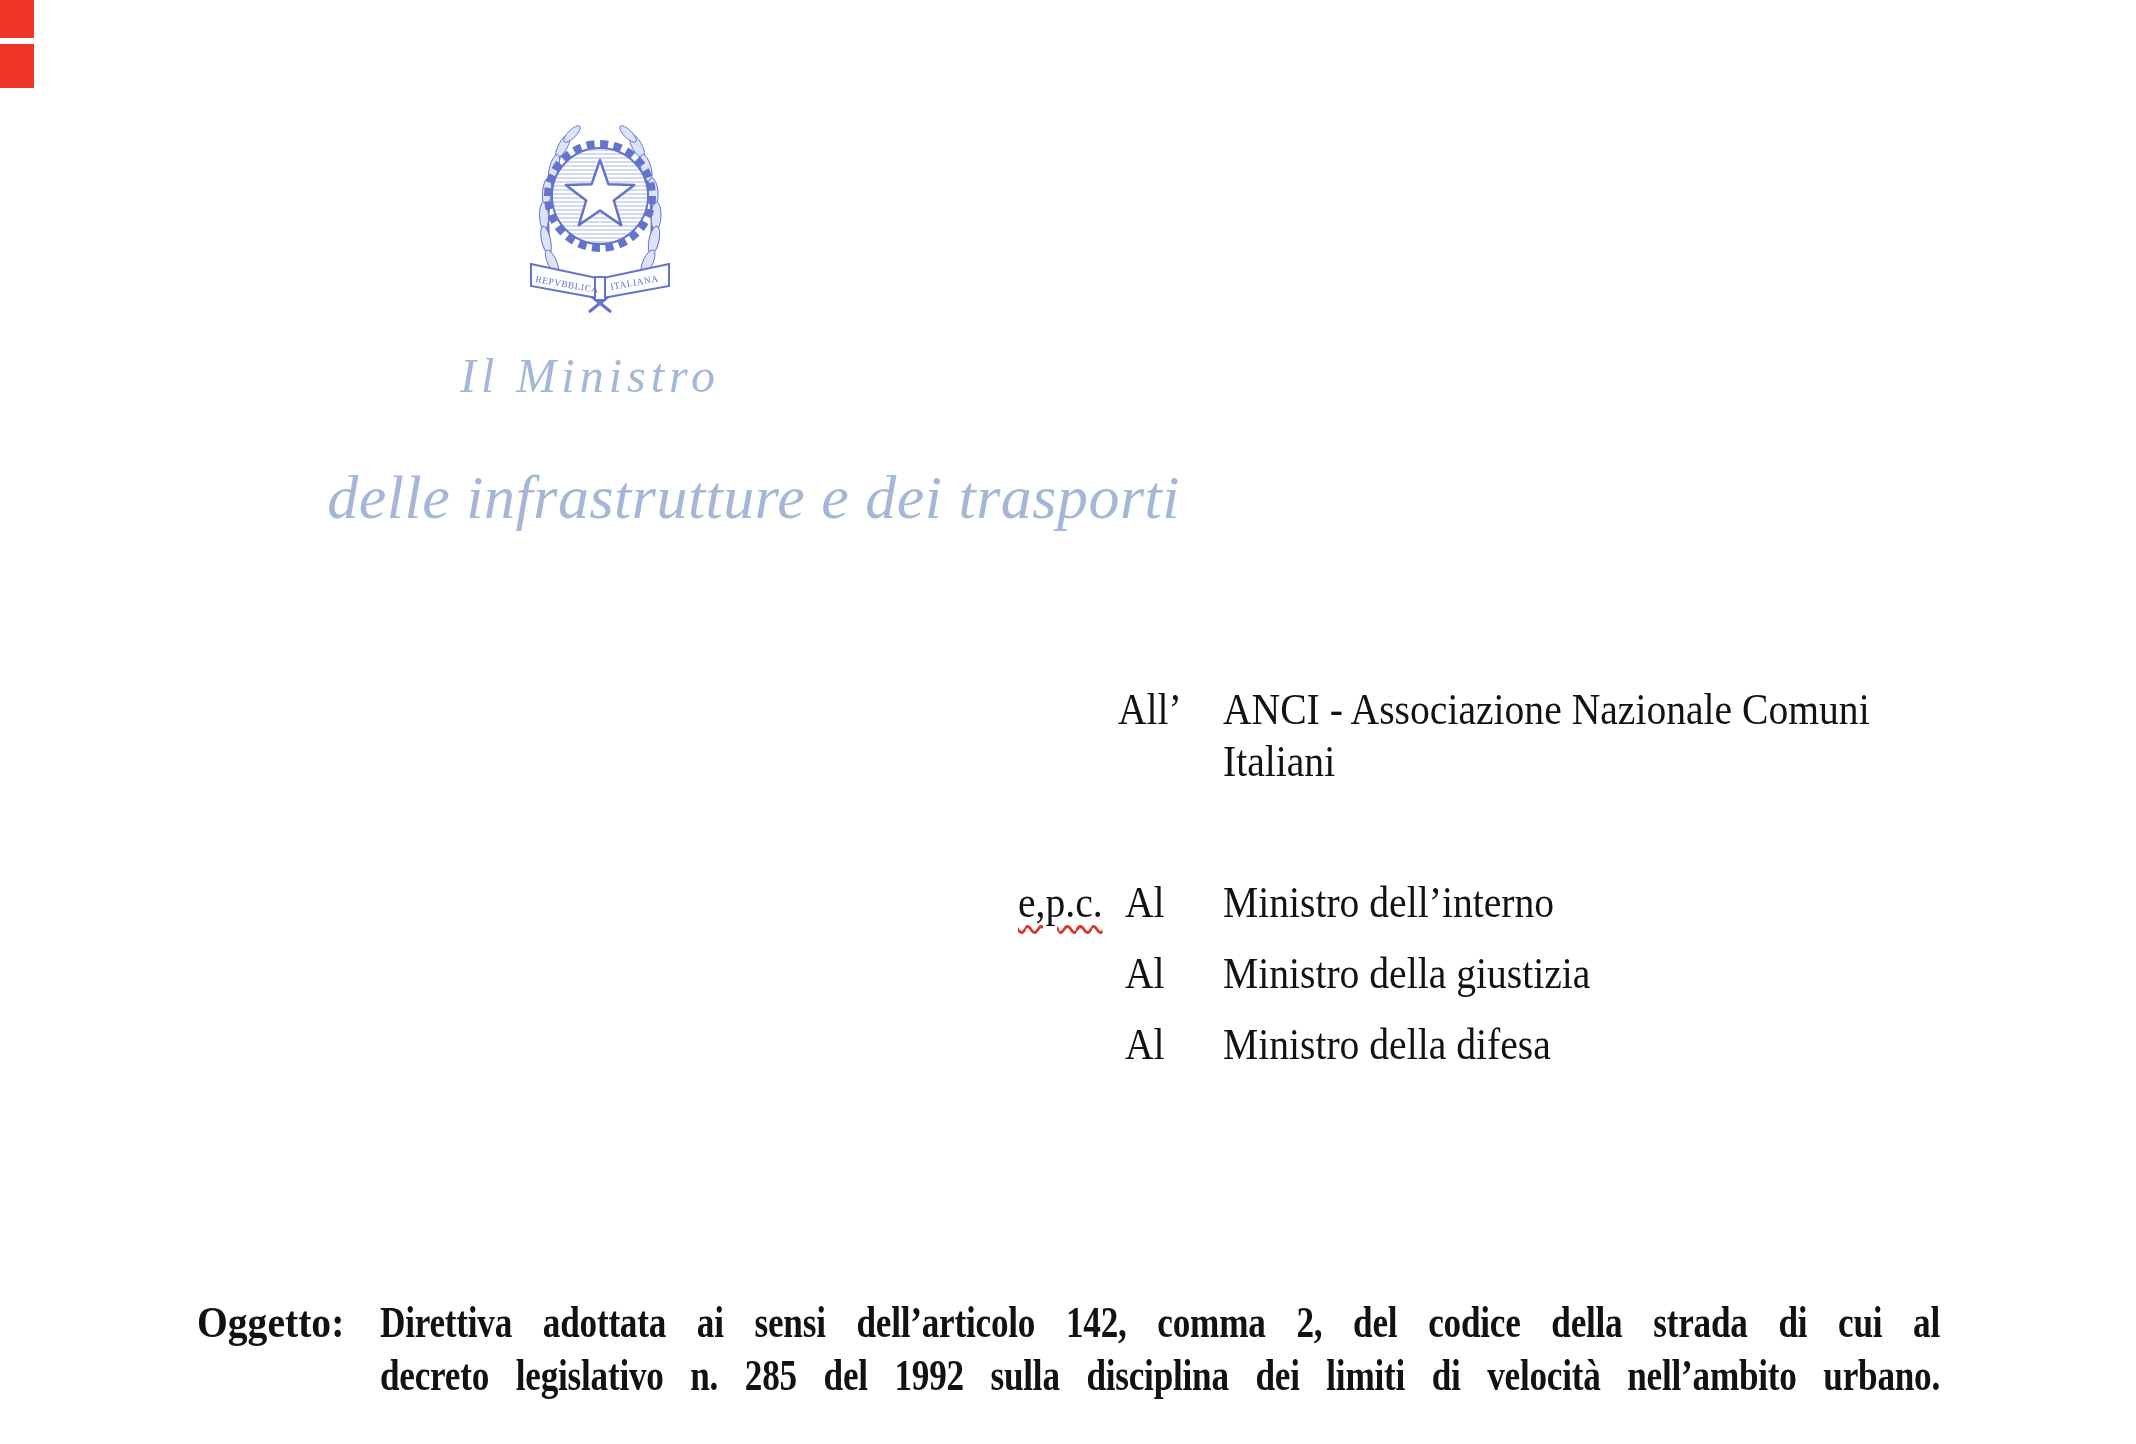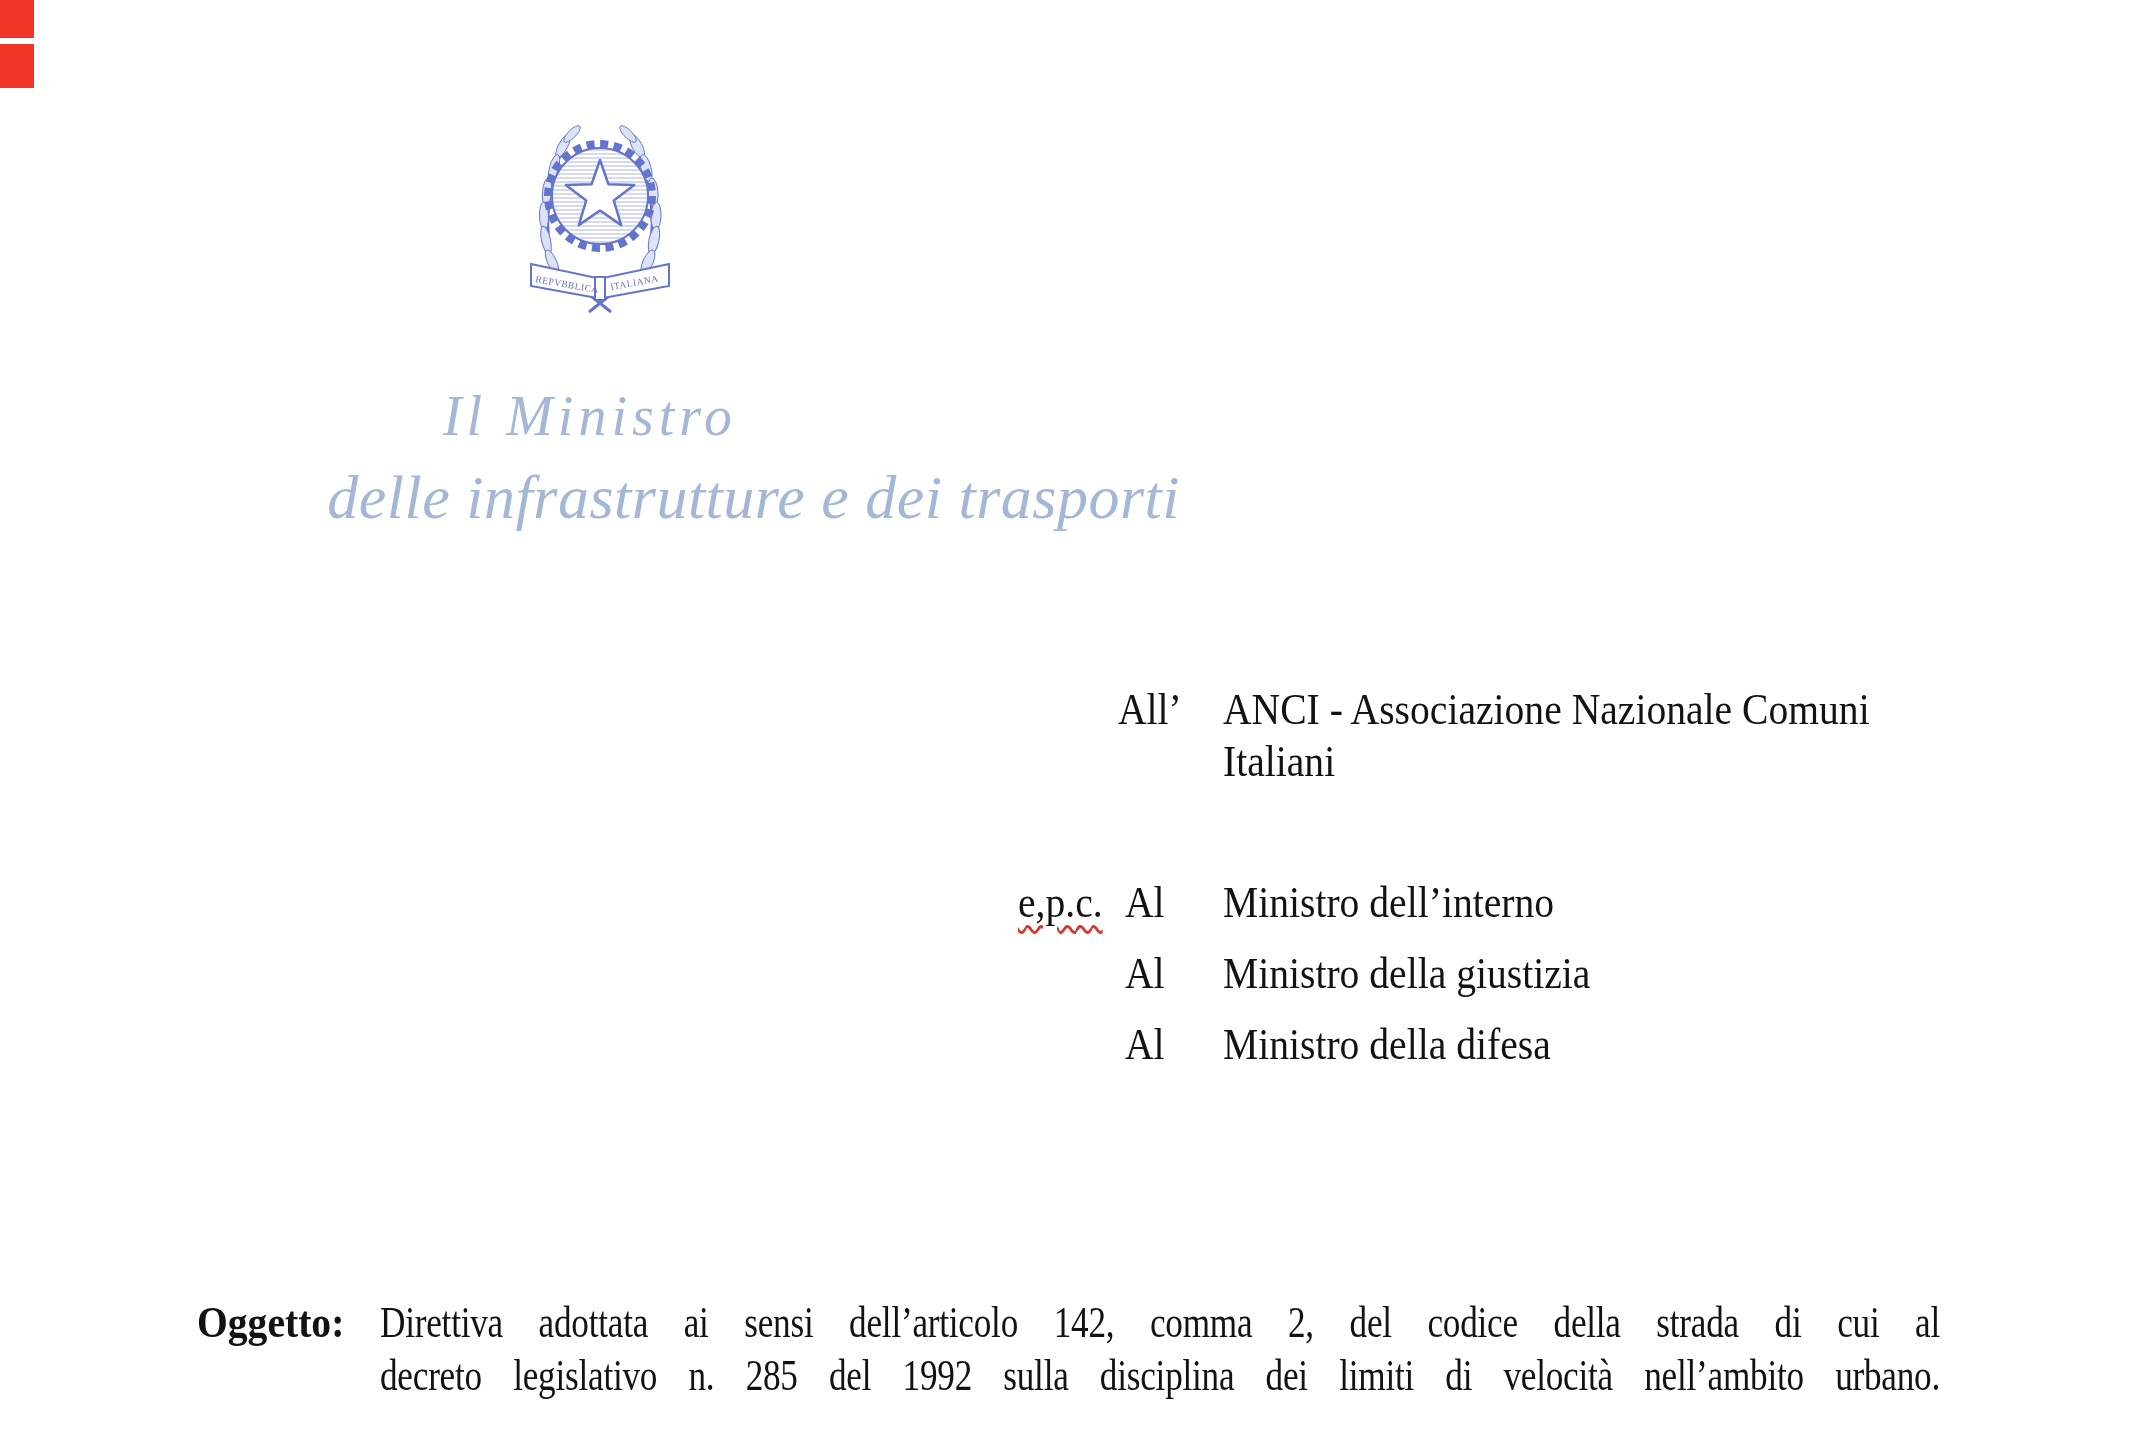--- a/index.html
+++ b/index.html
@@ -19,21 +19,21 @@
   
   .emblem{position:absolute;left:511px;top:112px;width:178px;height:204px;}
 
   
   .script{
     position:absolute;left:0;width:1180px;text-align:center;
     font-style:italic;line-height:1;
     color:var(--script-blue,#a4b7d6);
     font-family:"Liberation Serif", serif;
   }
-  .letterhead-line1{top:352px;font-size:56px;letter-spacing:5px;margin-top:36px;}
+  .letterhead-line1{top:352px;font-size:48px;letter-spacing:5px;}
   .letterhead-line2{top:466px;font-size:62px;letter-spacing:0.5px;text-align:right;}
 
   
   .txt{
     position:absolute;font-size:45px;line-height:52px;white-space:pre;
     transform:scaleX(0.88);transform-origin:0 0;
   }
   .label-all{left:1118px;top:683px;}
   .anci1{left:1223px;top:683px;}
   .anci2{left:1223px;top:735px;}
@@ -50,21 +50,21 @@
   .row1{top:876px;}
   .row2{top:947px;}
   .row3{top:1018px;}
 
   
   .subject-label{
     position:absolute;left:197px;top:1296px;
     font-size:45px;line-height:53px;font-weight:bold;white-space:pre;
     transform:scaleX(0.88);transform-origin:0 0;
   }
-  .subject-content{position:absolute;left:380px;top:1296px;width:1560px;}
+  .subject-content{position:absolute;left:380px;top:1296px;width:1560px;font-weight:bold;}
   .subj-line{
     width:1950px;
     font-size:44px;line-height:53px;letter-spacing:-0.3px;
     text-align:justify;
     text-align-last:justify;
     transform:scaleX(0.80);transform-origin:0 0;
   }
 
   
   .emblem path,.emblem circle,.emblem polygon,.emblem line,.emblem ellipse{

